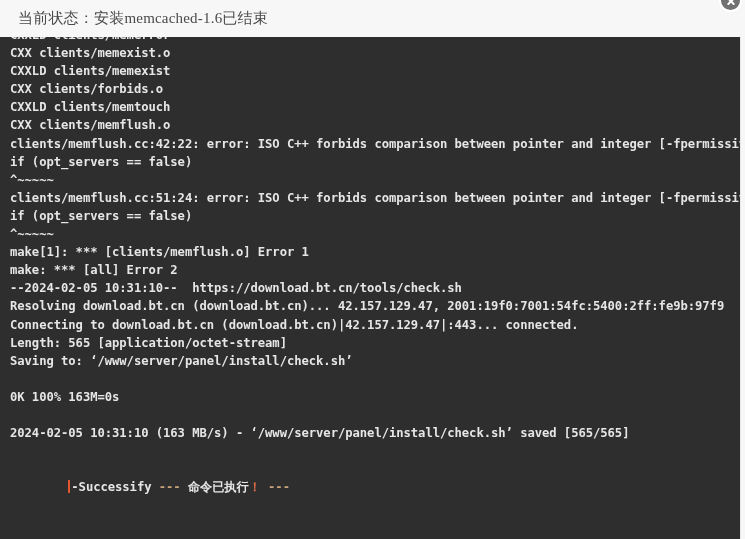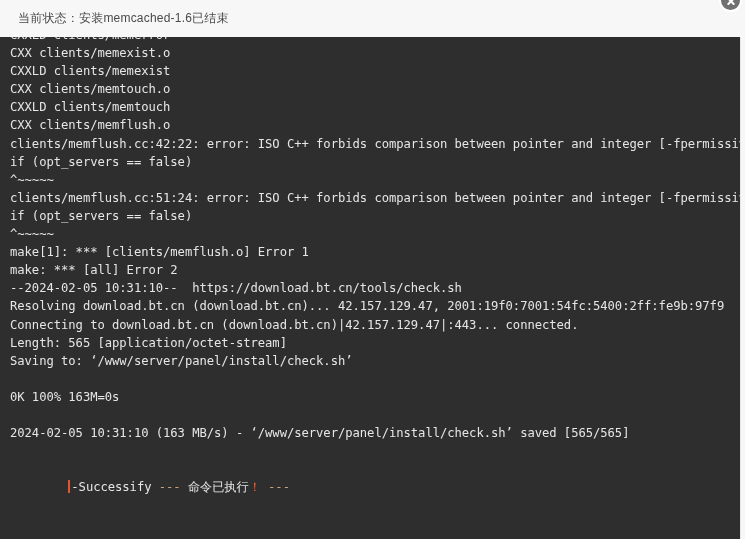--- a/index.html
+++ b/index.html
@@ -29,22 +29,22 @@
     top: 0;
     width: 745px;
     height: 37px;
     background: #f7f7f7;
     box-sizing: border-box;
     display: flex;
     align-items: center;
     padding-left: 18px;
   }
   .status-header-text {
-    font-family: Liberation Sans, sans-serif;
-    font-size: 12px;
+    font-family: Liberation Serif, serif;
+    font-size: 15px;
     color: #4a4a4a;
     letter-spacing: 0.2px;
     white-space: nowrap;
   }
 
   
   .close-button {
     position: absolute;
     right: 3px;
     top: -11px;
@@ -73,20 +73,21 @@
   .terminal {
     position: absolute;
     left: 0;
     top: 37px;
     width: 741px;
     height: 502px;
     background: #2e2e2e;
     box-sizing: border-box;
     overflow: hidden;
     border-right: 1px solid #e8e8e8;
+    font-weight: bold;
   }
   .terminal-scroll {
     position: absolute;
     left: 0;
     top: -11px;
     width: 741px;
     padding: 0 0 0 10px;
     box-sizing: border-box;
   }
   .term-line {
@@ -128,21 +129,21 @@
     <span class="x-bar b"></span>
   </div>
 
   <div class="terminal">
     <div class="terminal-scroll" id="terminal-scroll">
 
       <div id="log-lines">
           <div class="term-line">CXXLD clients/memerror</div>
           <div class="term-line">CXX clients/memexist.o</div>
           <div class="term-line">CXXLD clients/memexist</div>
-          <div class="term-line">CXX clients/memtouch.o</div>
+          <div class="term-line">CXX clients/forbids.o</div>
           <div class="term-line">CXXLD clients/memtouch</div>
           <div class="term-line">CXX clients/memflush.o</div>
           <div class="term-line">clients/memflush.cc:42:22: error: ISO C++ forbids comparison between pointer and integer [-fpermissive]</div>
           <div class="term-line">if (opt_servers == false)</div>
           <div class="term-line">^~~~~~</div>
           <div class="term-line">clients/memflush.cc:51:24: error: ISO C++ forbids comparison between pointer and integer [-fpermissive]</div>
           <div class="term-line">if (opt_servers == false)</div>
           <div class="term-line">^~~~~~</div>
           <div class="term-line">make[1]: *** [clients/memflush.o] Error 1</div>
           <div class="term-line">make: *** [all] Error 2</div>

